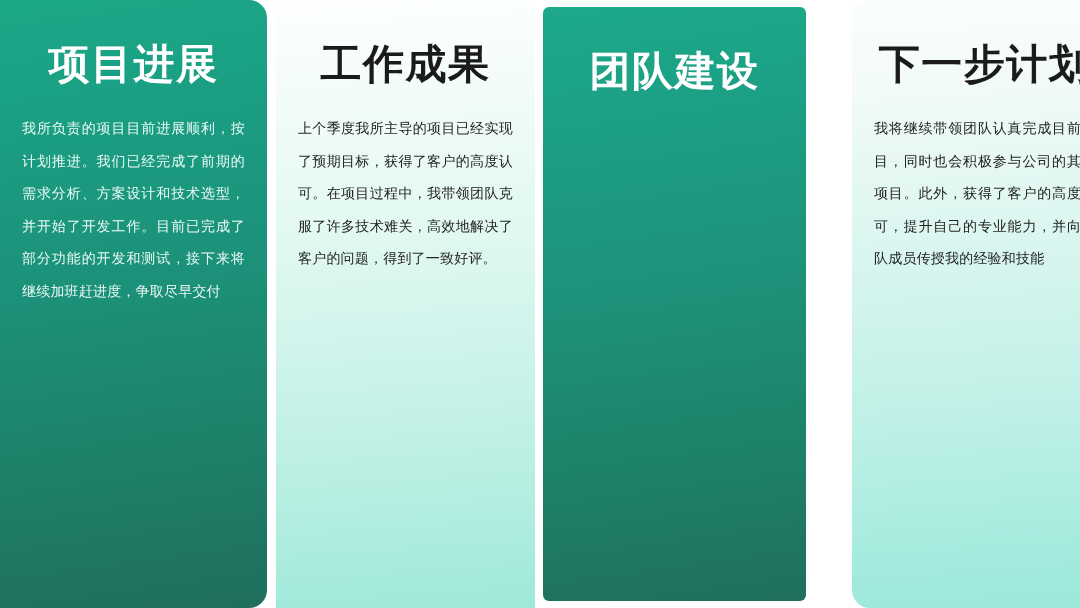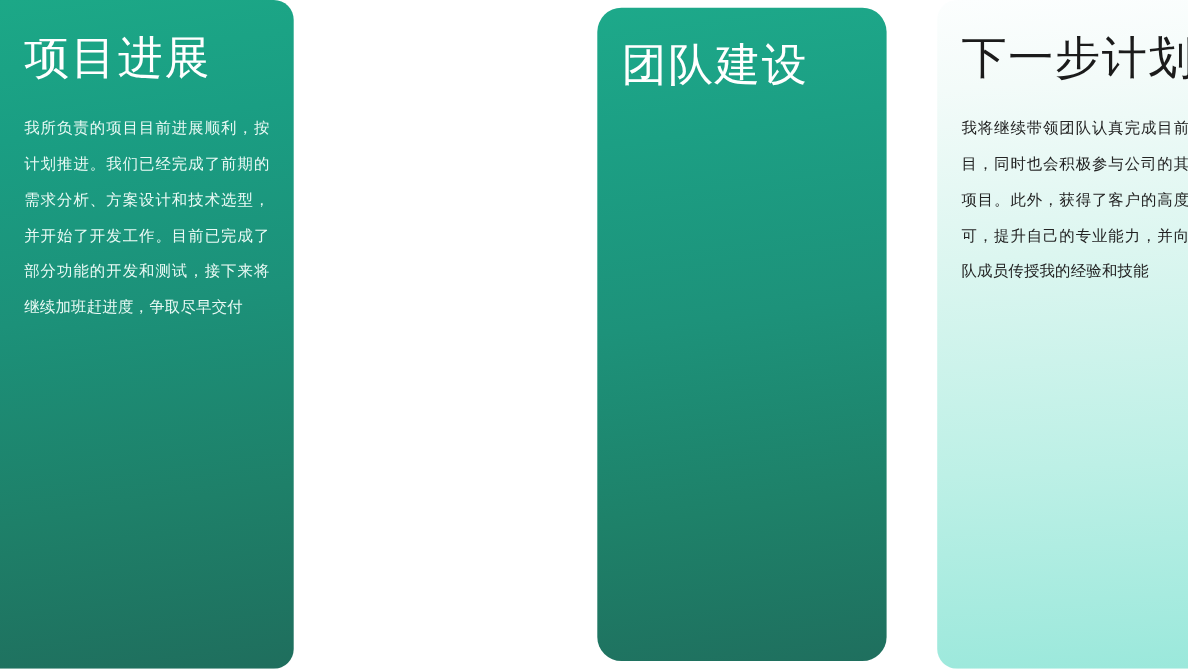--- a/index.html
+++ b/index.html
@@ -24,21 +24,21 @@
     position: absolute;
     top: 0;
     height: 608px;
     padding: 26px 22px 18px 22px;
     overflow: hidden;
   }
 
   
   .card-0 { left: 0px;   width: 267px; border-radius: 0 18px 18px 0; }
   .card-1 { left: 276px; width: 259px; border-radius: 18px 18px 0 0; }
-  .card-2 { left: 543px; width: 263px; border-radius: 22px; top: 7px; height: 594px; }
+  .card-2 { left: 543px; width: 263px; border-radius: 6px; top: 7px; height: 594px; }
   .card-3 { left: 852px; width: 266px; border-radius: 18px 0 0 18px; }
 
   
   .theme-dark {
     background: linear-gradient(170deg, #1ba584 0%, #1a9c81 22%, #1d8f78 48%, #1f7f6c 74%, #206e5f 100%);
   }
   .theme-dark .card-title { color: #ffffff; }
   .theme-dark .card-body  { color: #eafaf5; }
 
   
@@ -48,25 +48,26 @@
   .theme-light .card-title { color: #1b1b1b; }
   .theme-light .card-body  { color: #232323; }
 
   .card-0 { background: linear-gradient(172deg, #1ca887 0%, #1a9e83 20%, #1c9179 46%, #1e8069 74%, #1f6e5d 100%); }
   .card-2 { background: linear-gradient(172deg, #1da98a 0%, #1c9f84 20%, #1d927a 47%, #1e8169 75%, #1f6f5e 100%); }
   .card-1 { background: linear-gradient(176deg, #fdfffe 0%, #f4fcf9 14%, #e0f8f1 40%, #c2f1e6 70%, #9fe9da 100%); }
   .card-3 { background: linear-gradient(176deg, #fcfefe 0%, #f3fbf9 13%, #dcf6f0 38%, #bdf0e6 69%, #9ae8db 100%); }
 
   .card-title {
     font-size: 41px;
-    font-weight: 400;
+    font-weight: 700;
     line-height: 1.08;
     letter-spacing: 1.5px;
-    margin: 4px 0 26px 0;
+    margin: 16px 0 26px 0;
     white-space: nowrap;
+    text-align: center;
   }
 
   .card-body {
     font-size: 14px;
     line-height: 2.32;
     letter-spacing: 0.2px;
     text-align: justify;
     text-justify: inter-character;
     word-break: break-all;
   }
@@ -74,20 +75,24 @@
 </head>
 <body>
 
 <div id="board">
 
   <section class="card card-0 theme-dark">
     <h2 class="card-title">项目进展</h2>
     <p class="card-body">我所负责的项目目前进展顺利，按计划推进。我们已经完成了前期的需求分析、方案设计和技术选型，并开始了开发工作。目前已完成了部分功能的开发和测试，接下来将继续加班赶进度，争取尽早交付</p>
   </section>
 
+  <section class="card card-1 theme-light">
+    <h2 class="card-title">工作成果</h2>
+    <p class="card-body">上个季度我所主导的项目已经实现了预期目标，获得了客户的高度认可。在项目过程中，我带领团队克服了许多技术难关，高效地解决了客户的问题，得到了一致好评。</p>
+  </section>
 
   <section class="card card-2 theme-dark">
     <h2 class="card-title">团队建设</h2>
   </section>
 
   <section class="card card-3 theme-light">
     <h2 class="card-title">下一步计划</h2>
     <p class="card-body">我将继续带领团队认真完成目前项目，同时也会积极参与公司的其他项目。此外，获得了客户的高度认可，提升自己的专业能力，并向团队成员传授我的经验和技能</p>
   </section>
 

